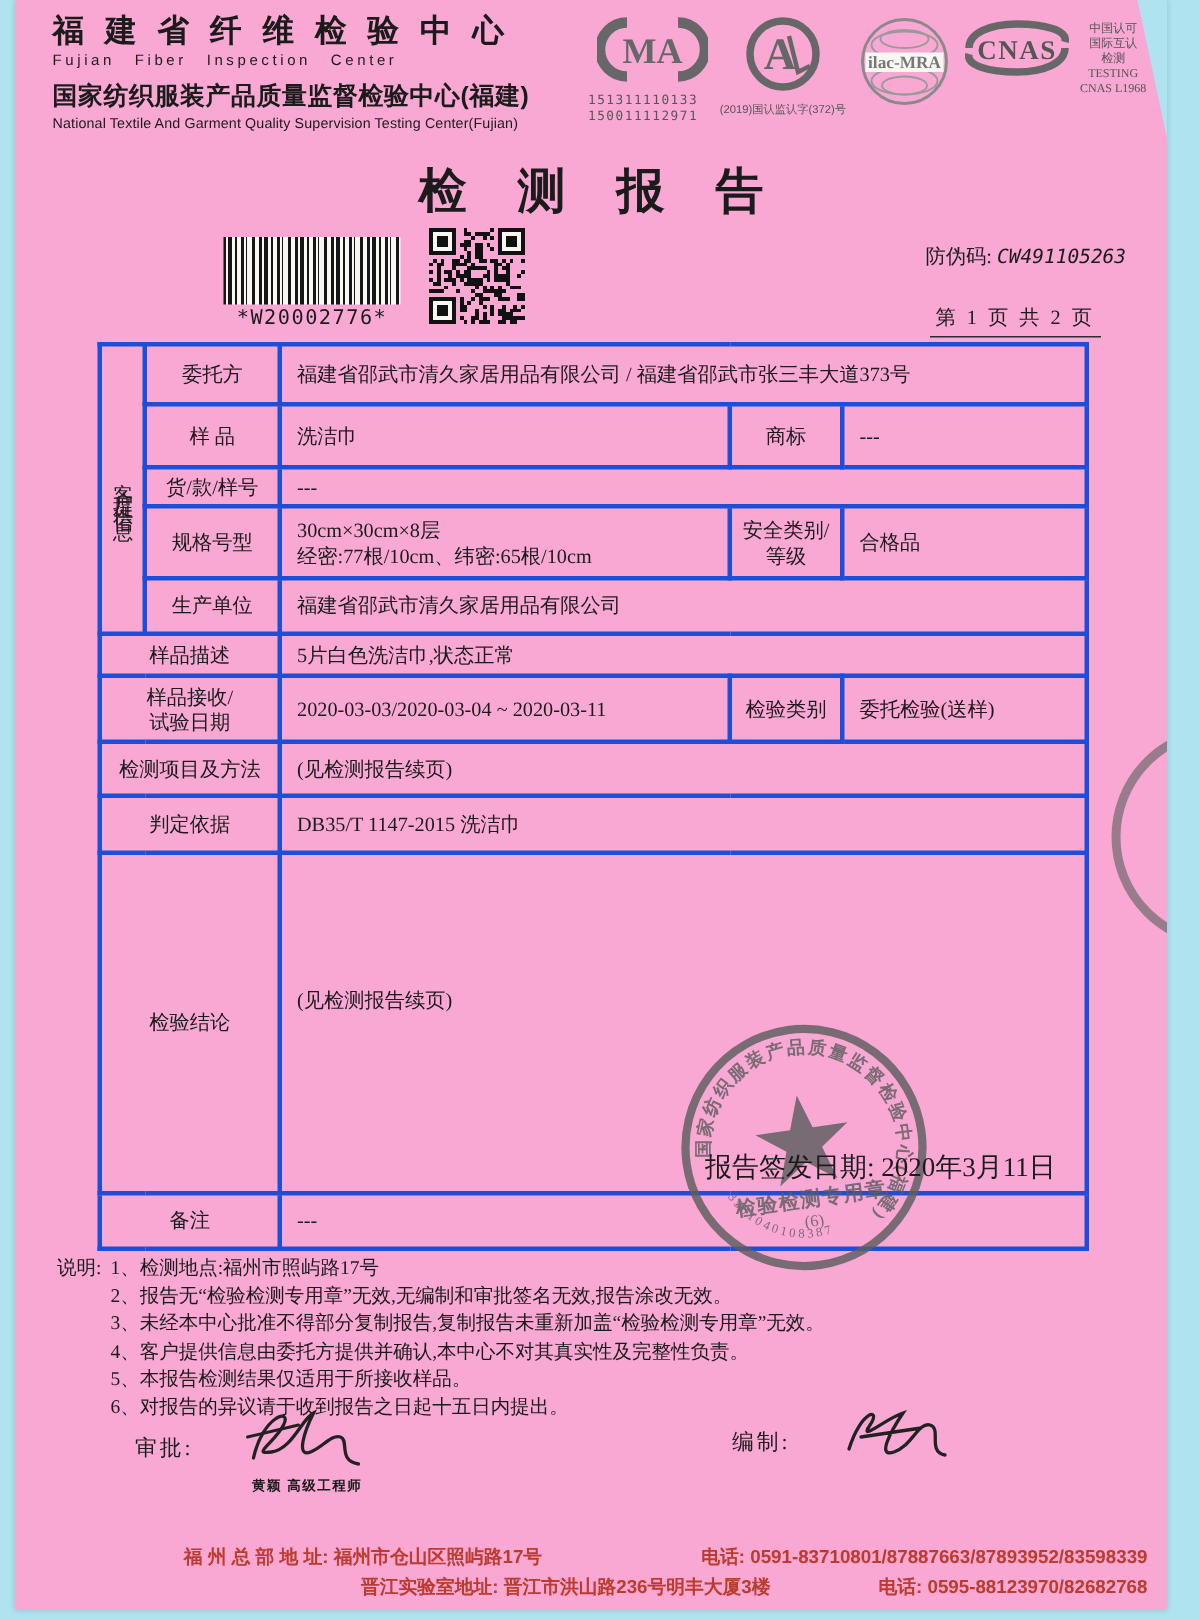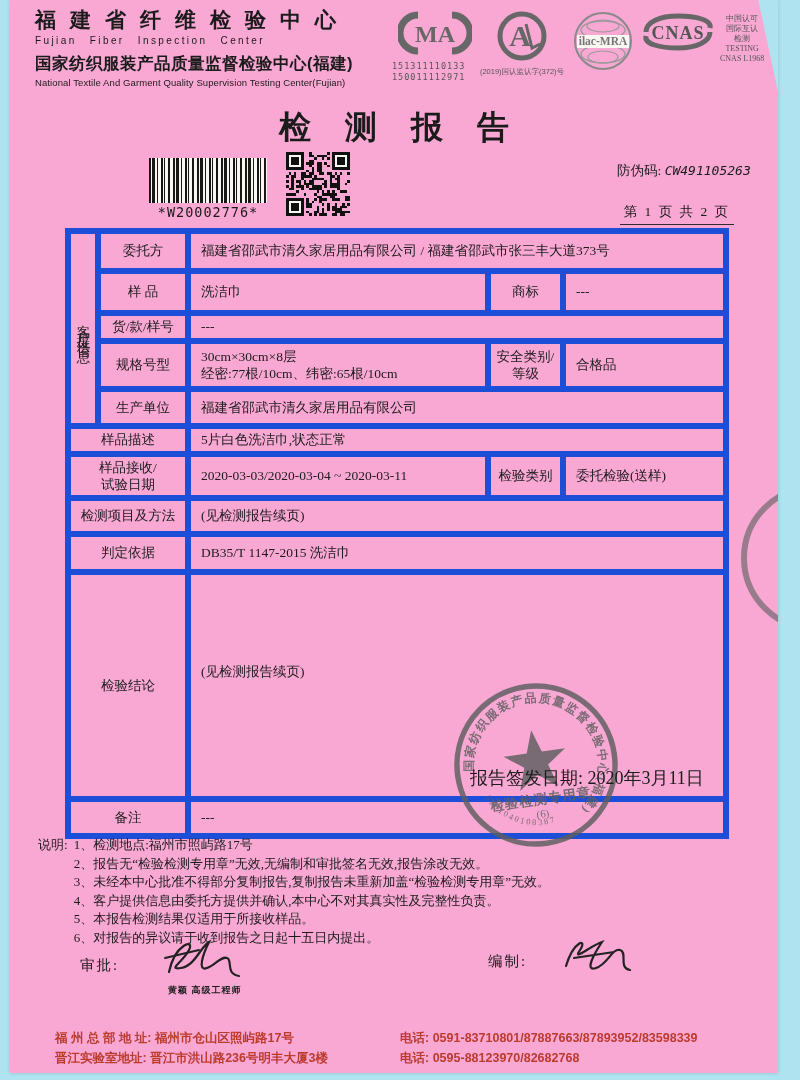--- a/index.html
+++ b/index.html
@@ -29,41 +29,41 @@
   .barcode{height:45px;width:118px;margin:0 auto;background:repeating-linear-gradient(90deg,
       #161616 0 2px,#f8f7f2 2px 3px,#161616 3px 6px,#f8f7f2 6px 8px,#161616 8px 9px,#f8f7f2 9px 12px,
       #161616 12px 14px,#f8f7f2 14px 15px,#161616 15px 16px,#f8f7f2 16px 19px,#161616 19px 21px,#f8f7f2 21px 24px);}
   .barcode-text{font-family:"DejaVu Sans Mono",monospace;font-size:13.5px;font-weight:normal;letter-spacing:1px;margin-top:1px;}
   .qr{position:absolute;left:276px;top:152px;}
   .antifake{position:absolute;left:607px;top:162px;font-size:13.5px;white-space:nowrap;}
   .antifake .code{font-family:"DejaVu Sans Mono",monospace;font-size:13px;font-style:italic;}
   .pageno{position:absolute;right:44px;top:203px;font-size:13.5px;letter-spacing:2px;border-bottom:1.5px solid #2c2c2c;padding:0 4px 3px 4px;}
   
   table.rpt{position:absolute;left:55px;top:228px;border-collapse:collapse;table-layout:fixed;width:658px;}
-  table.rpt td{border:6px solid #1d4ed8;font-size:13.5px;overflow:hidden;font-family:Liberation Serif, serif;}
+  table.rpt td{border:3px solid #1d4ed8;font-size:13.5px;overflow:hidden;font-family:Liberation Serif, serif;}
   td.lbl{text-align:center;padding:2px;}
   td.val{text-align:left;padding:2px 6px 2px 10px;}
   td.vert{writing-mode:vertical-lr;text-orientation:upright;text-align:center;letter-spacing:5px;font-size:14px;padding:6px 0;}
   .two-line span{display:block;line-height:17px;}
   
   .stamp{position:absolute;left:441px;top:680px;width:170px;height:170px;transform:rotate(-8deg);opacity:.82;pointer-events:none;z-index:6;}
   .edge-stamp{position:absolute;left:727px;top:480px;width:156px;height:156px;opacity:.65;pointer-events:none;z-index:6;}
   .issue-date{position:absolute;z-index:7;left:460px;top:766px;font-size:18px;white-space:nowrap;}
   
   .notes{position:absolute;left:28px;top:836px;width:730px;display:flex;font-size:13px;line-height:18.5px;}
   .notes .nlabel{white-space:nowrap;margin-right:6px;}
   .notes .item{white-space:nowrap;}
   
   .signs{position:absolute;left:0;top:938px;width:768px;height:76px;}
   .signs .slabel{position:absolute;font-size:14.5px;letter-spacing:2px;}
   .sig-caption{position:absolute;font-family:"Liberation Sans",sans-serif;font-size:9px;font-weight:bold;letter-spacing:1px;}
   
   .footer{position:absolute;left:45px;top:1028px;width:710px;color:#bb3b2d;
           font-family:"Liberation Sans","DejaVu Sans",sans-serif;font-weight:bold;font-size:12.5px;line-height:20px;}
-  .footer .row{display:flex;}
+  .footer .row{display:flex;justify-content:flex-end;}
   .footer .addr{width:345px;white-space:nowrap;}
   .footer .tel{white-space:nowrap;}
   svg text{font-family:"Liberation Serif",serif;}
 </style>
 </head>
 <body>
 
 <div id="page">
   <div id="paper">
 
@@ -443,21 +443,21 @@
         <div class="item">1、检测地点:福州市照屿路17号</div>
         <div class="item">2、报告无“检验检测专用章”无效,无编制和审批签名无效,报告涂改无效。</div>
         <div class="item">3、未经本中心批准不得部分复制报告,复制报告未重新加盖“检验检测专用章”无效。</div>
         <div class="item">4、客户提供信息由委托方提供并确认,本中心不对其真实性及完整性负责。</div>
         <div class="item">5、本报告检测结果仅适用于所接收样品。</div>
         <div class="item">6、对报告的异议请于收到报告之日起十五日内提出。</div>
       </div>
     </div>
 
     <div class="signs">
-      <span class="slabel" style="left:70px;top:18px">审批:</span>
+      <span class="slabel" style="left:80px;top:18px">审批:</span>
       <svg style="position:absolute;left:145px;top:-4px" width="100" height="52" viewBox="0 0 100 52">
         <path d="M14,38 C20,10 40,4 34,16 C28,28 12,36 26,34 C40,32 46,12 54,8 C48,20 42,38 52,34 C60,31 66,22 72,24 C78,26 70,40 84,42" fill="none" stroke="#222" stroke-width="2.2" stroke-linecap="round"></path>
         <path d="M10,24 L44,16" fill="none" stroke="#222" stroke-width="2" stroke-linecap="round"></path>
       </svg>
       <span class="sig-caption" style="left:158px;top:46px">黄颖 高级工程师</span>
       <span class="slabel" style="left:478px;top:14px">编制:</span>
       <svg style="position:absolute;left:540px;top:-8px" width="100" height="56" viewBox="0 0 100 56">
         <path d="M16,36 C24,10 38,8 30,20 C22,32 40,16 52,12 C44,24 34,42 46,38 C58,34 62,18 70,20 C78,22 68,38 80,40 M24,28 L64,22" fill="none" stroke="#222" stroke-width="2.2" stroke-linecap="round"></path>
       </svg>
     </div>

